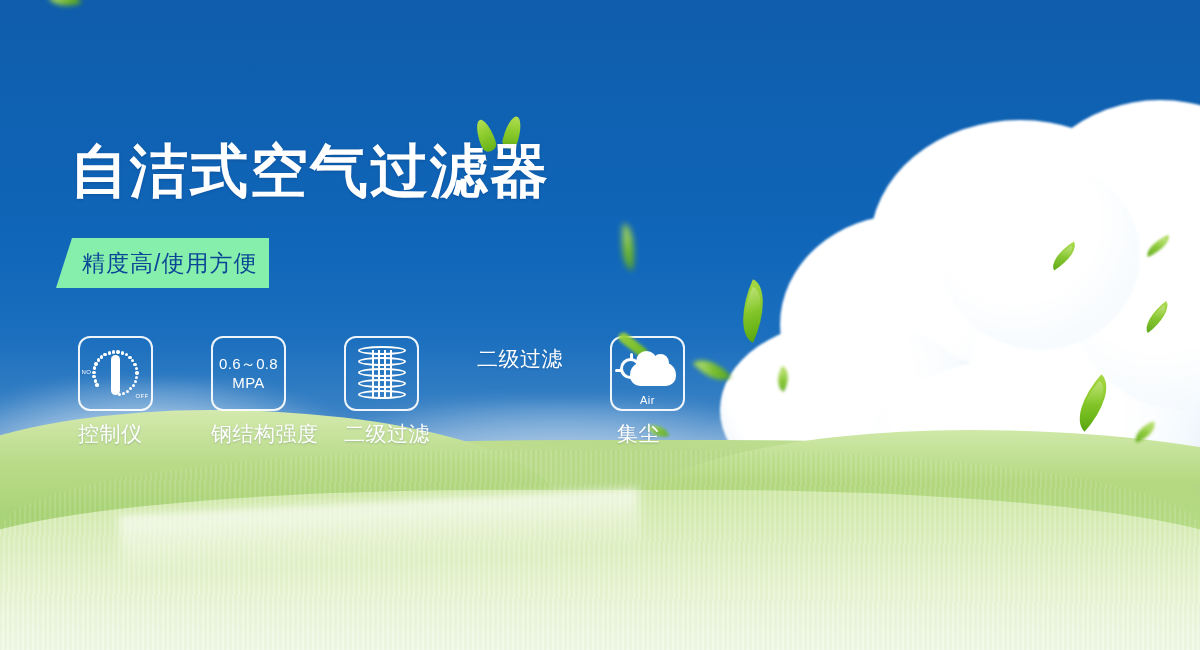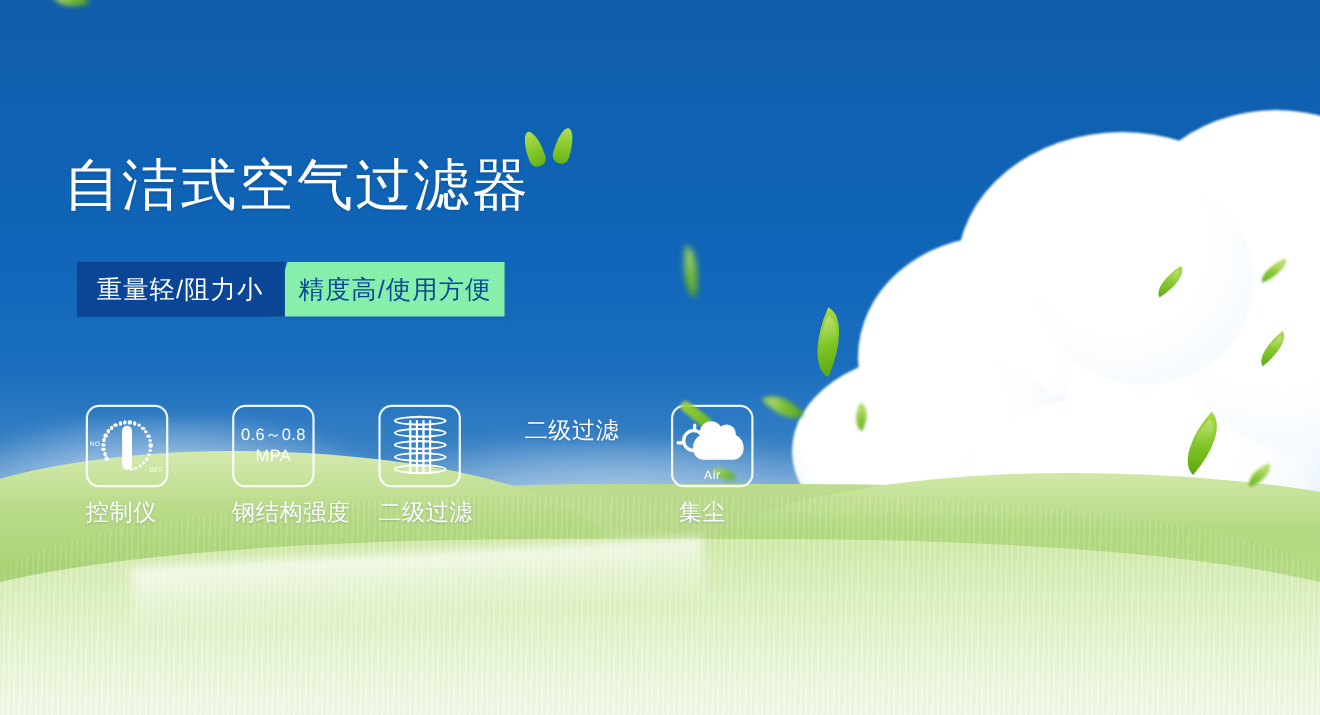--- a/index.html
+++ b/index.html
@@ -135,25 +135,25 @@
   }
   .leaf::after {
     content:"";
     position:absolute; left:12%; top:12%; width:76%; height:76%;
     border-radius:0 100% 0 100%;
     background:linear-gradient(135deg, rgba(255,255,255,.28), rgba(255,255,255,0) 55%);
   }
 
   
   .title {
-    position:absolute; left:58px; top:142px;
-    font-size:51px; line-height:1;
+    position:absolute; left:70px; top:142px;
+    font-size:58px; line-height:1;
     letter-spacing:2px;
     color:#ffffff;
-    font-weight:400;
+    font-weight:700;
     white-space:nowrap;
     text-shadow:0 1px 3px rgba(0,40,90,.25);
   }
 
   
   .sprout { position:absolute; left:472px; top:114px; width:60px; height:46px; }
   .sprout .lf {
     position:absolute; width:15px; height:33px;
     background:linear-gradient(170deg,#B6DF56 0%,#8ECC2F 45%,#63B116 100%);
     border-radius:60% 60% 55% 55% / 82% 82% 26% 26%;
@@ -190,21 +190,21 @@
     position:relative;
     z-index:1;
   }
 
   
   .features {
     position:absolute; left:78px; top:336px;
     display:flex;
     gap:0;
   }
-  .feature { width:57px; margin-right:76px; text-align:center;margin-top:32px; }
+  .feature { width:57px; margin-right:76px; text-align:center; }
   .feature:last-child { margin-right:0; }
   .fbox {
     width:75px; height:75px;
     border:2px solid rgba(255,255,255,.92);
     border-radius:12px;
     position:relative;
     display:flex; flex-direction:column;
     align-items:center; justify-content:center;
     color:#ffffff;
   }
@@ -344,21 +344,20 @@
   <div class="leaf" style="left:648px; top:424px; width:20px; height:14px; transform:rotate(-10deg); filter:blur(1.8px); opacity:.85;"></div>
 
   <div class="sprout">
     <span class="lf a"></span>
     <span class="lf b"></span>
   </div>
 
   <div class="title">自洁式空气过滤器</div>
 
   <div class="subbar">
-    <div class="subbar-left">重量轻/阻力小</div>
     <div class="subbar-right">精度高/使用方便</div>
   </div>
 
   <div class="features">
 
     <div class="feature">
       <div class="fbox">
         <div class="gauge">
           <div class="dots" id="gauge-dots">
               <i style="left: 16.0781%; top: 71.1968%;"></i>

